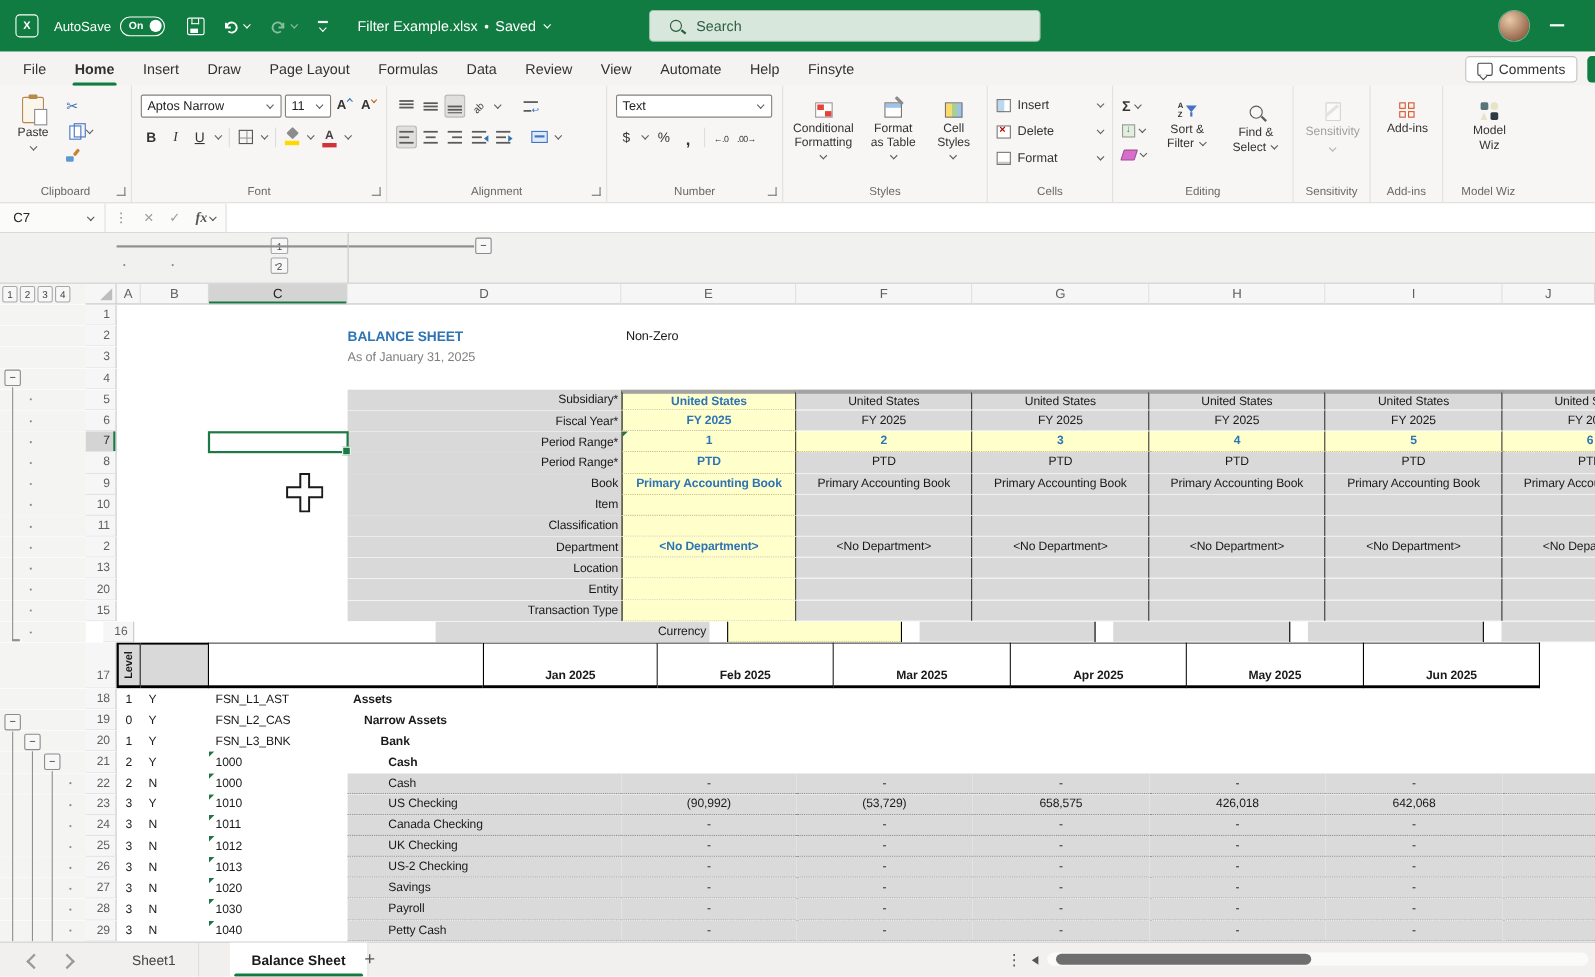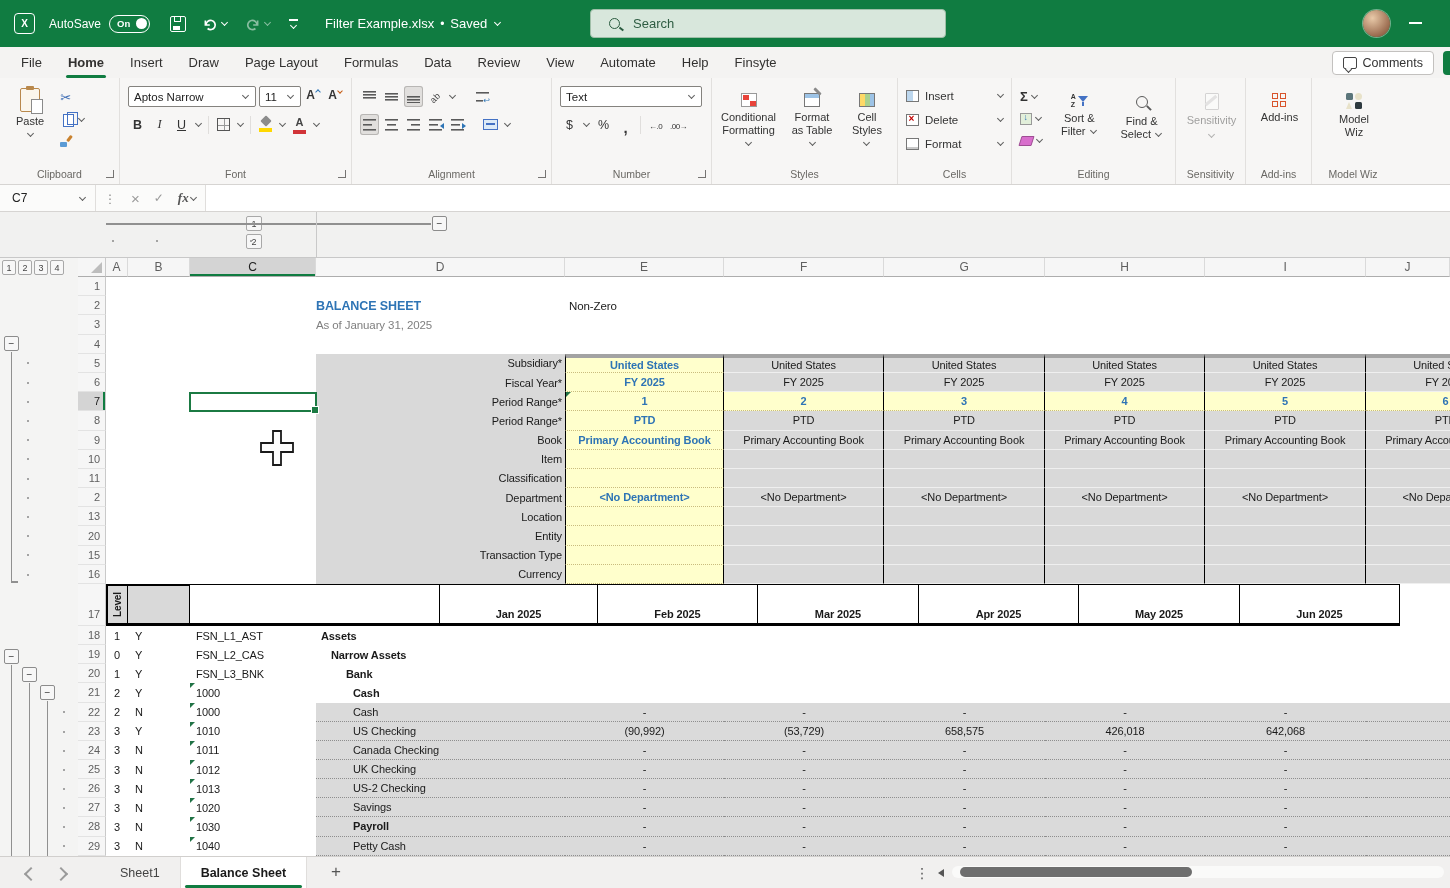--- a/index.html
+++ b/index.html
@@ -205,21 +205,21 @@
   .selbox{position:absolute;border:2px solid #1B7A43;box-sizing:border-box;pointer-events:none;z-index:5;}
   .selbox::after{content:"";position:absolute;right:-4px;bottom:-4px;width:6px;height:6px;background:#1B7A43;border:1px solid #fff;}
   .cursorplus{position:absolute;z-index:9;pointer-events:none;}
   .rowlvl{position:absolute;width:14px;height:15px;background:#F7F7F7;border:1px solid #A8A8A8;border-radius:2px;font-size:9px;color:#444;display:flex;align-items:center;justify-content:center;box-sizing:border-box;z-index:6;cursor:pointer;}
 
   
   .tabbar{position:absolute;left:0;top:856px;width:1450px;height:32px;background:#F1F0EF;border-top:1px solid #D1CFCD;box-sizing:border-box;}
   .tnav{position:absolute;top:12px;width:8px;height:8px;border-left:2px solid #9a9a9a;border-bottom:2px solid #9a9a9a;cursor:pointer;}
   .tnav.prev{left:26px;transform:rotate(45deg);}
   .tnav.next{left:56px;transform:rotate(-135deg);}
-  .stabs{position:absolute;left:100px;top:0;height:31px;display:flex;}
+  .stabs{position:absolute;left:100px;top:0;height:31px;display:flex;gap:28px;}
   .stab{padding:0 20px;display:flex;align-items:center;font-size:12.5px;color:#444;position:relative;cursor:pointer;border-right:1px solid #E0DEDC;}
   .stab.active{background:#fff;color:#1a1a1a;font-weight:700;}
   .stab.active::after{content:"";position:absolute;left:4px;right:4px;bottom:0;height:3px;background:#107C41;border-radius:2px;}
   .addsheet{position:absolute;left:325px;top:4px;width:22px;height:22px;display:flex;align-items:center;justify-content:center;color:#555;cursor:pointer;border-radius:3px;}
   .addsheet::before{content:"+";font-size:17px;}
   .tdots{position:absolute;left:915px;top:7px;color:#555;cursor:grab;}
   .tdots::before{content:"⋮";font-size:14px;}
   .sarrow{position:absolute;left:938px;top:12px;width:0;height:0;border-top:4px solid transparent;border-bottom:4px solid transparent;border-right:6px solid #555;cursor:pointer;}
   .htrack{position:absolute;left:952px;right:6px;top:9px;height:12px;background:#FAFAF9;border-radius:6px;cursor:pointer;}
   .hthumb{position:absolute;left:8px;top:1px;width:232px;height:10px;background:#6E6E6E;border-radius:5px;cursor:grab;}
@@ -794,21 +794,21 @@
         <div class="c blank" style="width: 62px;"></div>
         <div class="c blank" style="width: 126px;"></div>
         <div class="c flabel" style="width: 249px;">Transaction Type</div>
         <div class="c fval fy efirst" style="width: 159px;"></div>
         <div class="c fval fg" style="width: 160px;"></div>
         <div class="c fval fg" style="width: 161px;"></div>
         <div class="c fval fg" style="width: 160px;"></div>
         <div class="c fval fg" style="width: 161px;"></div>
         <div class="c fval fg" style="width: 160px;"></div>
       </div>
-      <div class="srow" style="height: 19.2px;">
+      <div class="srow" style="height: 19.2px; gap: 16px;">
         <div class="c gut" style="width: 78px;"></div>
         <div class="c rhdr" style="width: 28px;">16</div>
         <div class="c blank" style="width: 22px;"></div>
         <div class="c blank" style="width: 62px;"></div>
         <div class="c blank" style="width: 126px;"></div>
         <div class="c flabel" style="width: 249px;">Currency</div>
         <div class="c fval fy efirst" style="width: 159px;"></div>
         <div class="c fval fg" style="width: 160px;"></div>
         <div class="c fval fg" style="width: 161px;"></div>
         <div class="c fval fg" style="width: 160px;"></div>
@@ -969,21 +969,21 @@
         <div class="c aval band" style="width: 160px;">-</div>
         <div class="c aval band" style="width: 161px;">-</div>
         <div class="c aval band" style="width: 160px;"></div>
       </div>
       <div class="srow" style="height: 19.15px;">
         <div class="c gut" style="width: 78px;"></div>
         <div class="c rhdr" style="width: 28px;">28</div>
         <div class="c alvl" style="width: 22px;">3</div>
         <div class="c aflag" style="width: 62px;">N</div>
         <div class="c aacct" style="width: 126px;">1030<span class="tri"></span></div>
-        <div class="c aname band" style="width: 249px; padding-left: 37px; font-weight: bold;">Payroll</div>
+        <div class="c aname band" style="width: 249px; padding-left: 37px;">Payroll</div>
         <div class="c aval band" style="width: 159px;">-</div>
         <div class="c aval band" style="width: 160px;">-</div>
         <div class="c aval band" style="width: 161px;">-</div>
         <div class="c aval band" style="width: 160px;">-</div>
         <div class="c aval band" style="width: 161px;">-</div>
         <div class="c aval band" style="width: 160px;"></div>
       </div>
       <div class="srow" style="height: 19.15px;">
         <div class="c gut" style="width: 78px;"></div>
         <div class="c rhdr" style="width: 28px;">29</div>

